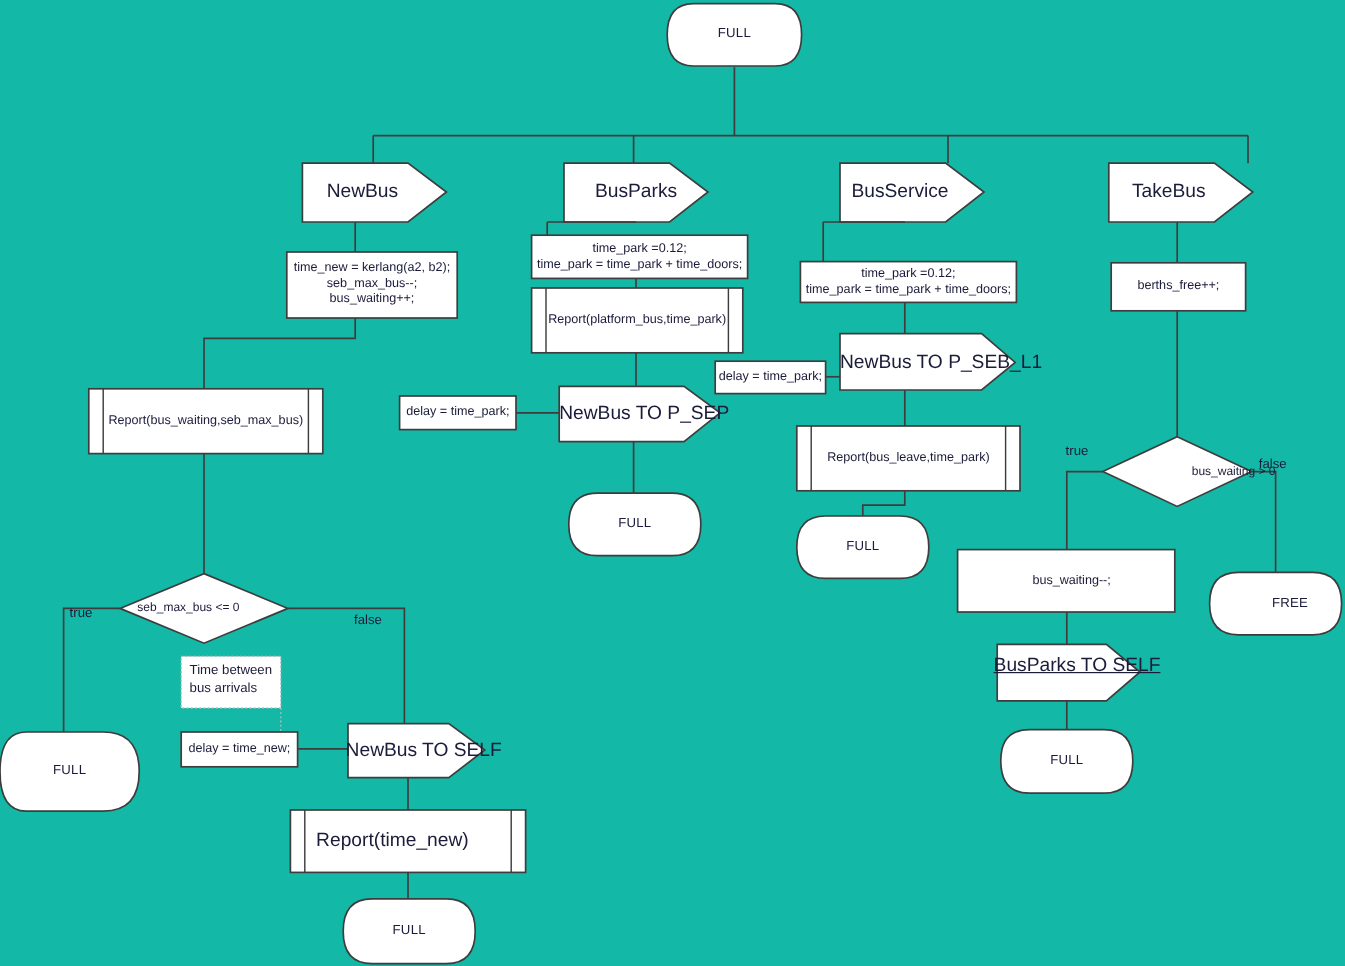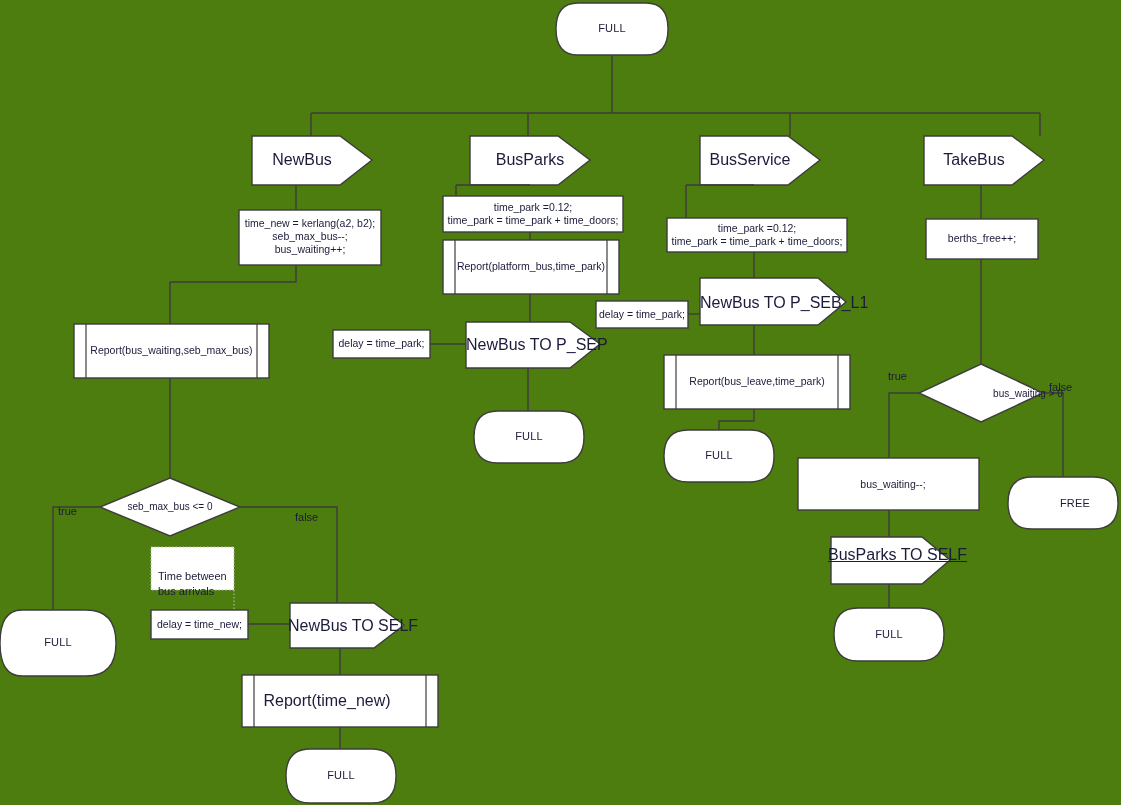--- a/index.html
+++ b/index.html
@@ -5,21 +5,21 @@
 <style>
   html, body {
     margin: 0;
     padding: 0;
     background: #ffffff;
   }
   #canvas {
     position: relative;
     width: 1121px;
     height: 805px;
-    background: #4d7c0f;
+    background: #14b8a6;
     font-family: "Liberation Sans", sans-serif;
     overflow: hidden;
   }
   svg.layer {
     position: absolute;
     left: 0;
     top: 0;
     width: 1121px;
     height: 805px;
   }
@@ -62,21 +62,20 @@
   }
   .lbl.branch {
     font-size: 11px;
     color: #1b1b3a;
   }
   .lbl.note {
     font-size: 11px;
     text-align: left;
     line-height: 15px;
     color: #1b1b3a;
-    margin-top: 17px;
   }
   .lbl.code {
     font-size: 10.5px;
     line-height: 13px;
   }
 </style>
 </head>
 <body>
 
 <div id="canvas">
@@ -265,21 +264,21 @@
     </g>
   </svg>
 
   <div class="lbl term" style="left:556px; top:22px; width:112px;">FULL</div>
 
   <div class="lbl" style="left:252px; top:153px; width:100px;">NewBus</div>
   <div class="lbl code" style="left:239px; top:217px; width:142px;">time_new = kerlang(a2, b2);
 seb_max_bus--;
 bus_waiting++;</div>
   <div class="lbl code" style="left:74px; top:344px; width:195px;">Report(bus_waiting,seb_max_bus)</div>
-  <div class="lbl small" style="left:108px; top:500px; width:124px;">seb_max_bus &lt;= 0</div>
+  <div class="lbl small" style="left:95px; top:500px; width:124px;">seb_max_bus &lt;= 0</div>
   <div class="lbl branch" style="left:58px; top:505px; width:40px; text-align:left;">true</div>
   <div class="lbl branch" style="left:295px; top:511px; width:40px; text-align:left;">false</div>
   <div class="lbl term" style="left:0px; top:636px; width:116px;">FULL</div>
   <div class="lbl note" style="left:158px; top:552px; width:80px;">Time between
 bus arrivals</div>
   <div class="lbl code" style="left:151px; top:618px; width:97px;">delay = time_new;</div>
   <div class="lbl" style="left:288px; top:619px; width:100px;">NewBus TO SELF</div>
   <div class="lbl" style="left:242px; top:694px; width:170px;">Report(time_new)</div>
   <div class="lbl term" style="left:286px; top:769px; width:110px;">FULL</div>
 

